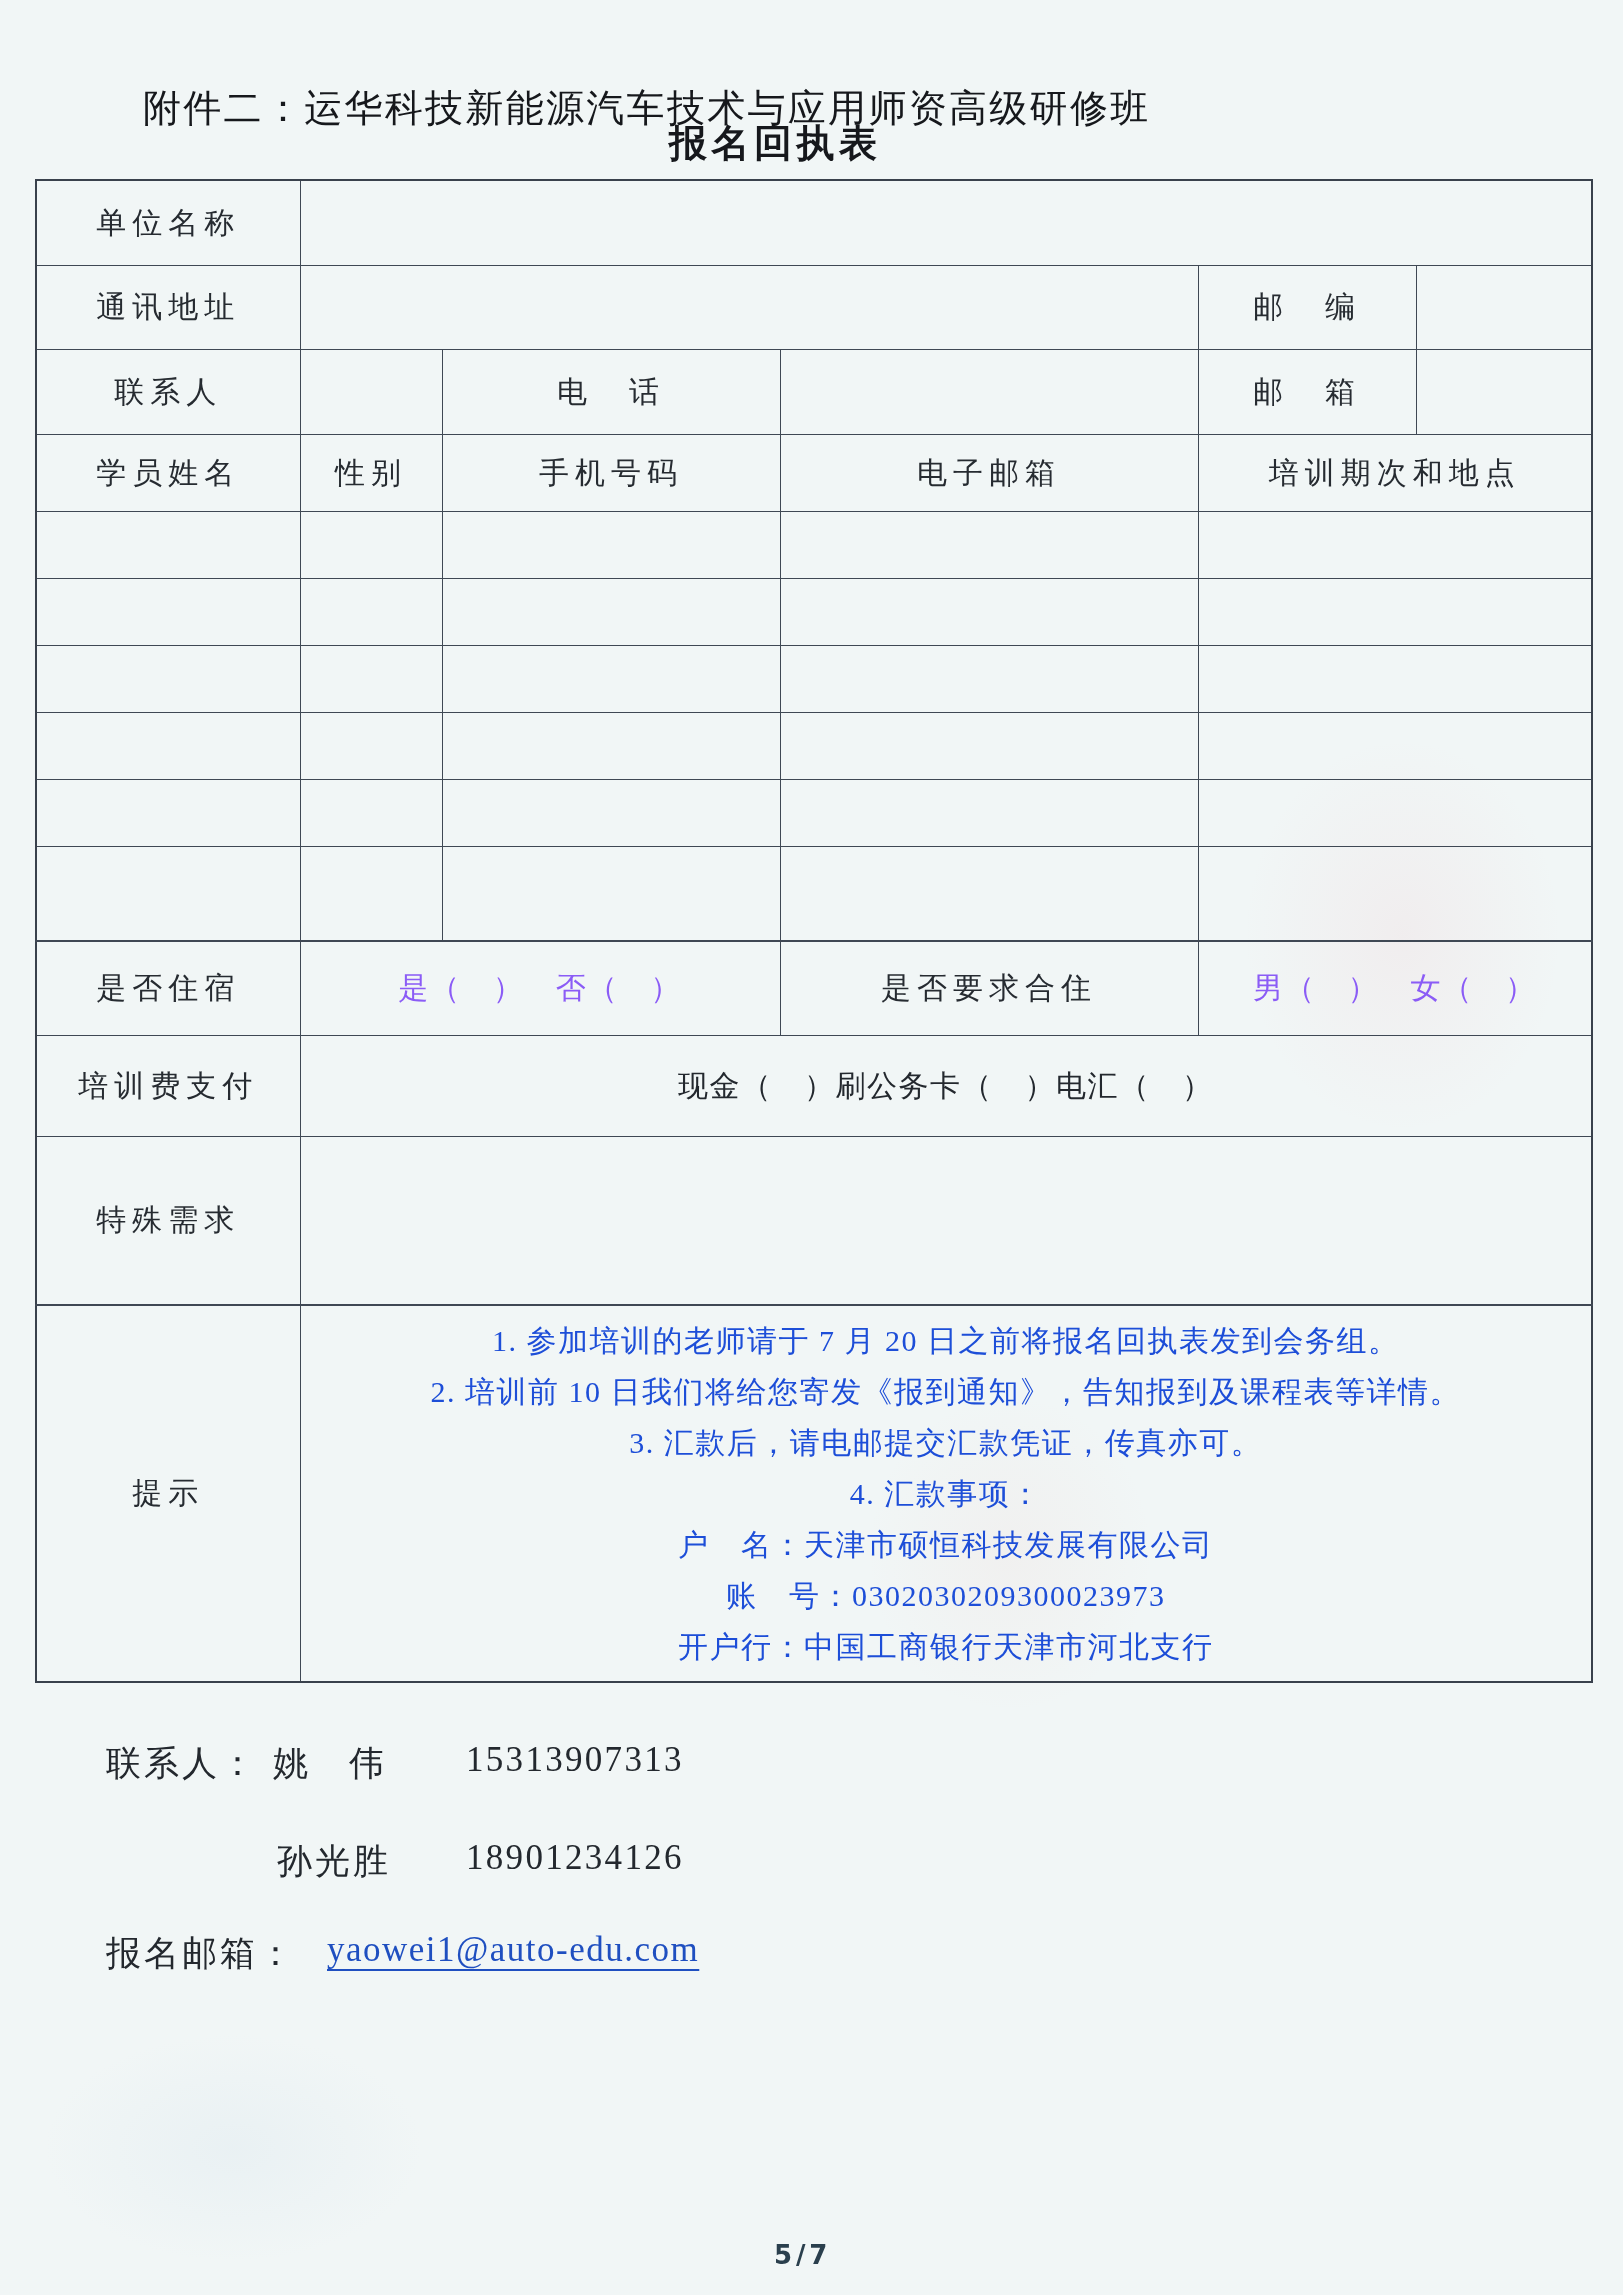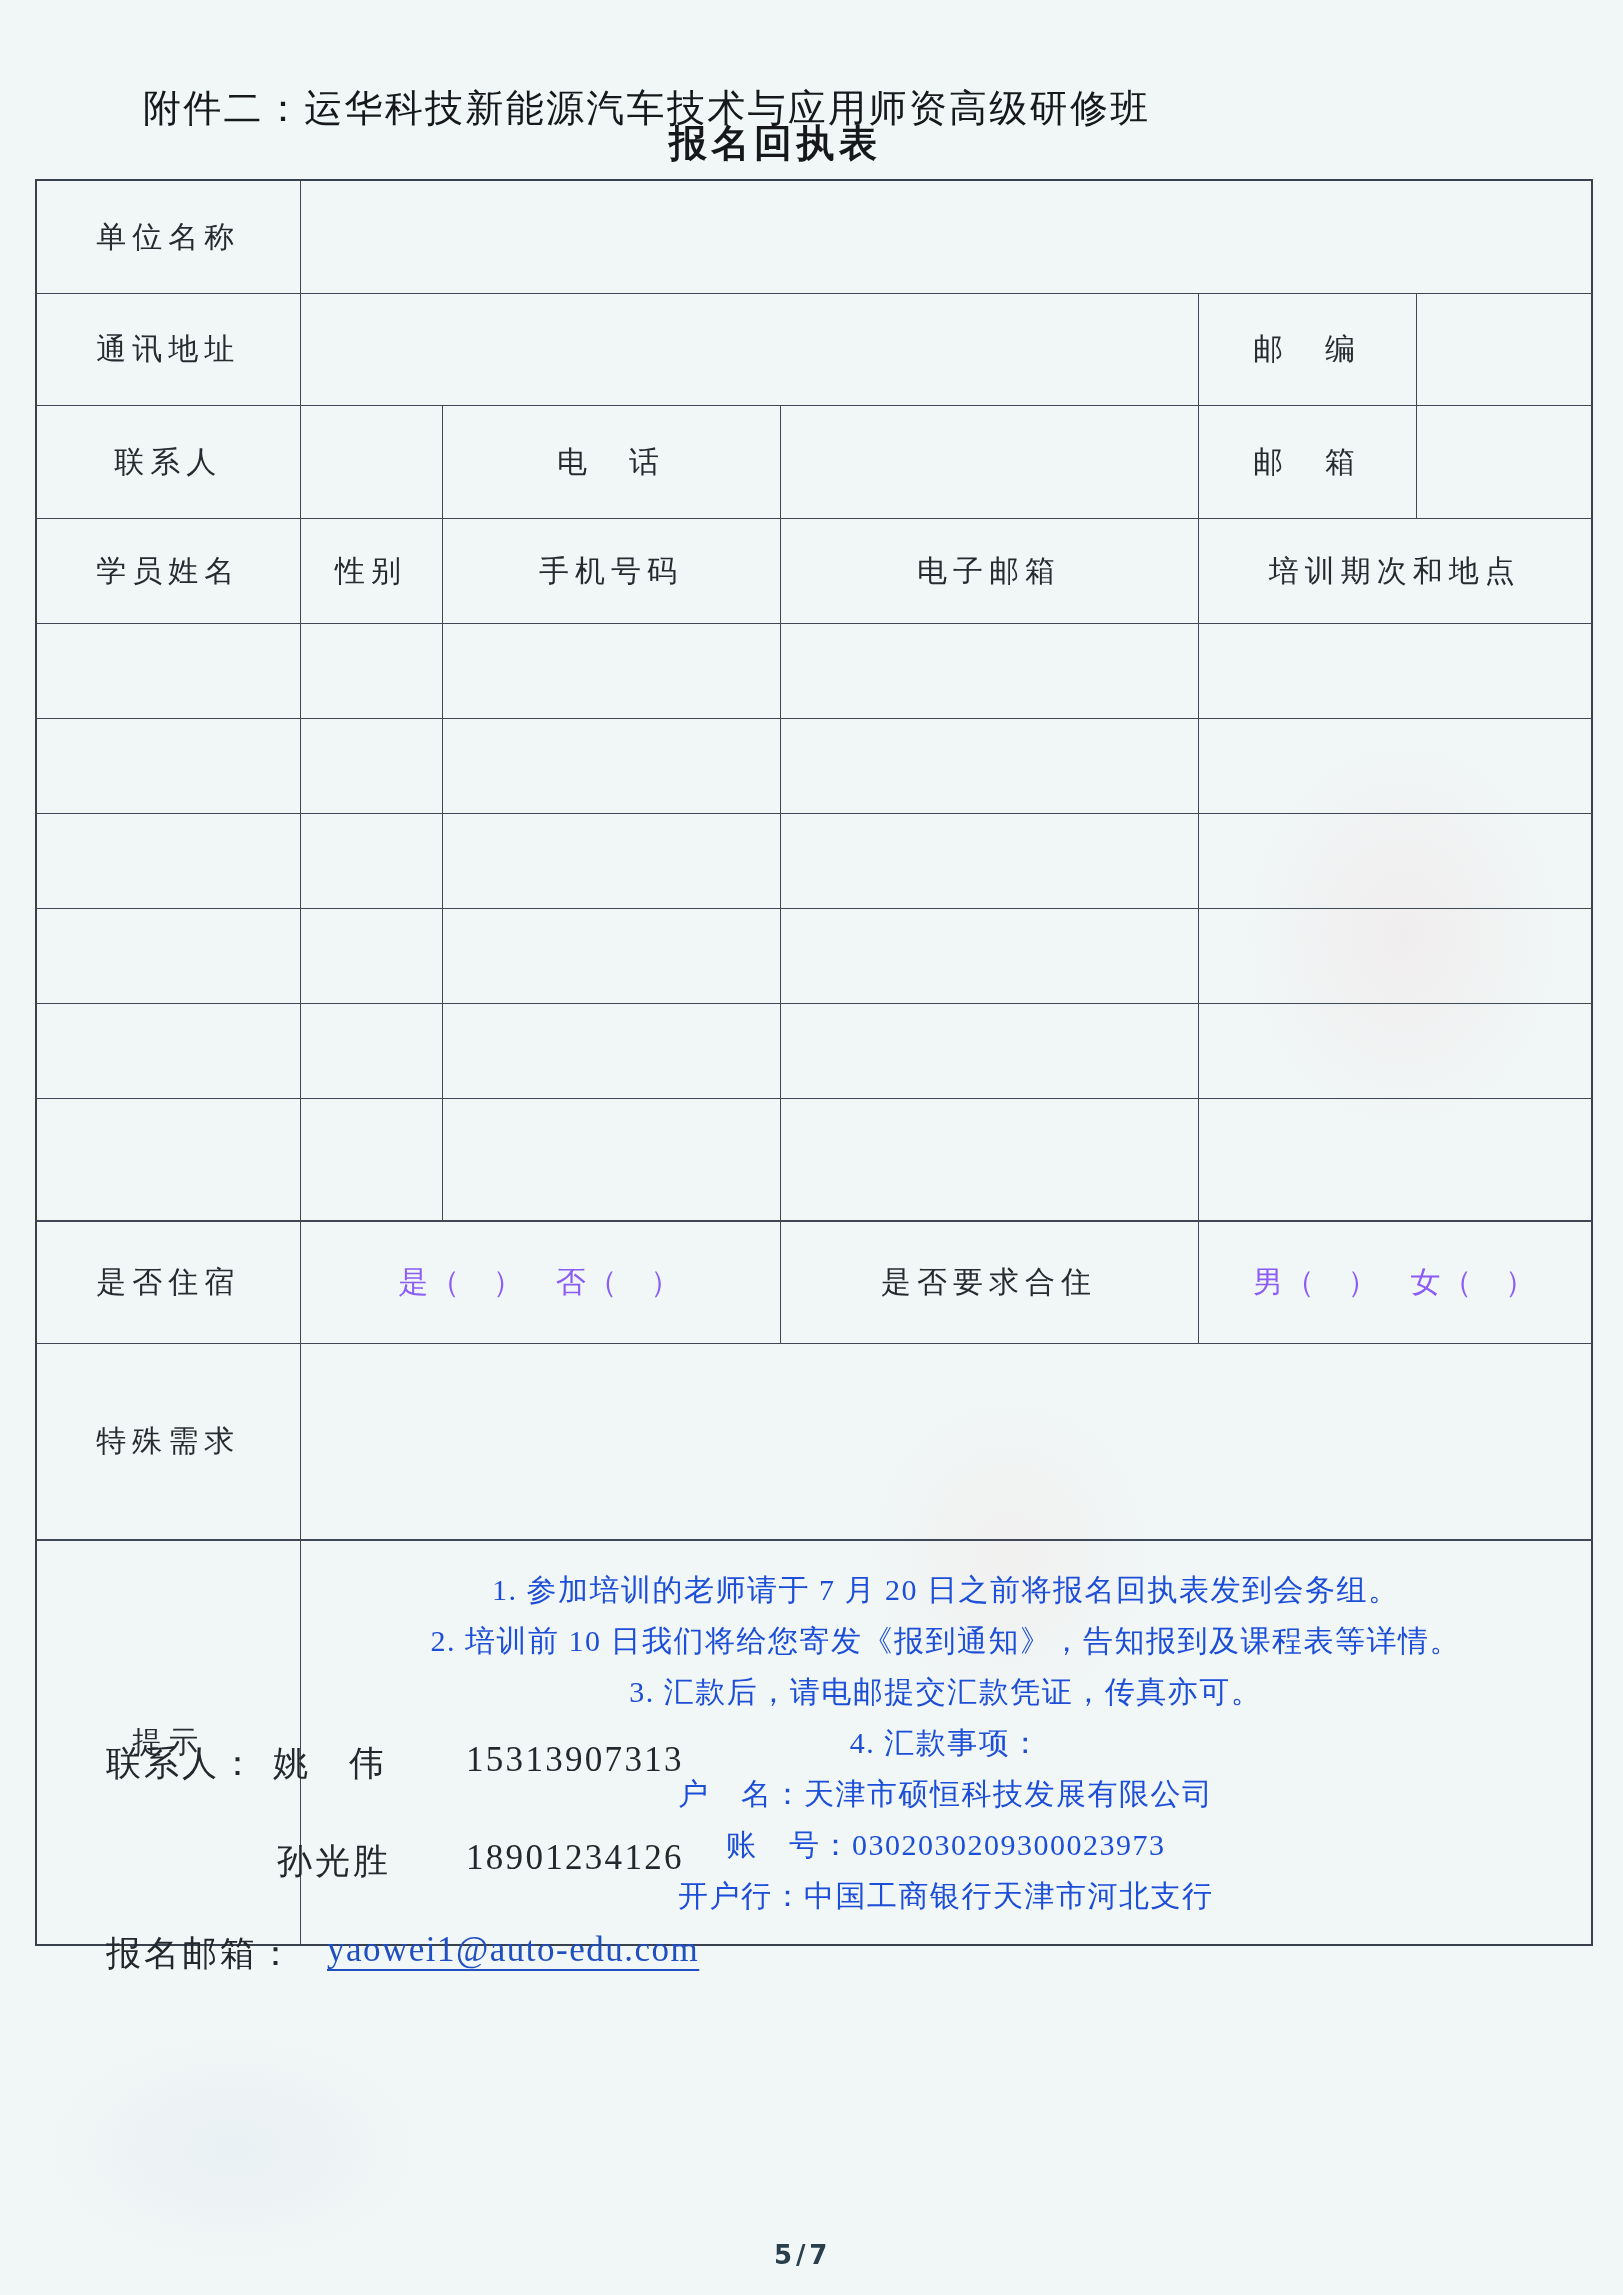--- a/index.html
+++ b/index.html
@@ -31,21 +31,21 @@
   }
 
   table.form{
     position:absolute;left:35px;top:179px;
     width:1555px;border-collapse:collapse;table-layout:fixed;
   }
   table.form td{
     border:1.5px solid #3f4854;
     font-size:30px;
     text-align:center;vertical-align:middle;
-    padding:14px;overflow:hidden;
+    padding:0;overflow:hidden;
   }
   table.form{border:2.3px solid #39414c;}
   tr.heavy td{border-top-width:2.3px;}
 
   td.label{letter-spacing:6px;color:#262b31;}
   td.label-wide{letter-spacing:1.5px;color:#8b5cf6;}
 
   tr.r1 td{height:84px;}
   tr.r2 td{height:83px;}
   tr.r3 td{height:84px;}
@@ -185,20 +185,24 @@
     <td colspan="2"></td>
   </tr>
 
   <tr class="r11 heavy">
     <td class="label">是否住宿</td>
     <td class="label-wide" colspan="2">是（　）　否（　）</td>
     <td class="label">是否要求合住</td>
     <td class="label-wide" colspan="2">男（　）　女（　）</td>
   </tr>
 
+  <tr class="r12">
+    <td class="label">培训费支付</td>
+    <td class="left-align" colspan="5">现金（　）刷公务卡（　）电汇（　）</td>
+  </tr>
 
   <tr class="r13">
     <td class="label top-align pad-top-sm">特殊需求</td>
     <td colspan="5"></td>
   </tr>
 
   <tr class="r14 heavy">
     <td class="label top-align pad-top-lg">提示</td>
     <td class="notes-cell" colspan="5">
       <div class="note-line">1. 参加培训的老师请于 7 月 20 日之前将报名回执表发到会务组。</div>

